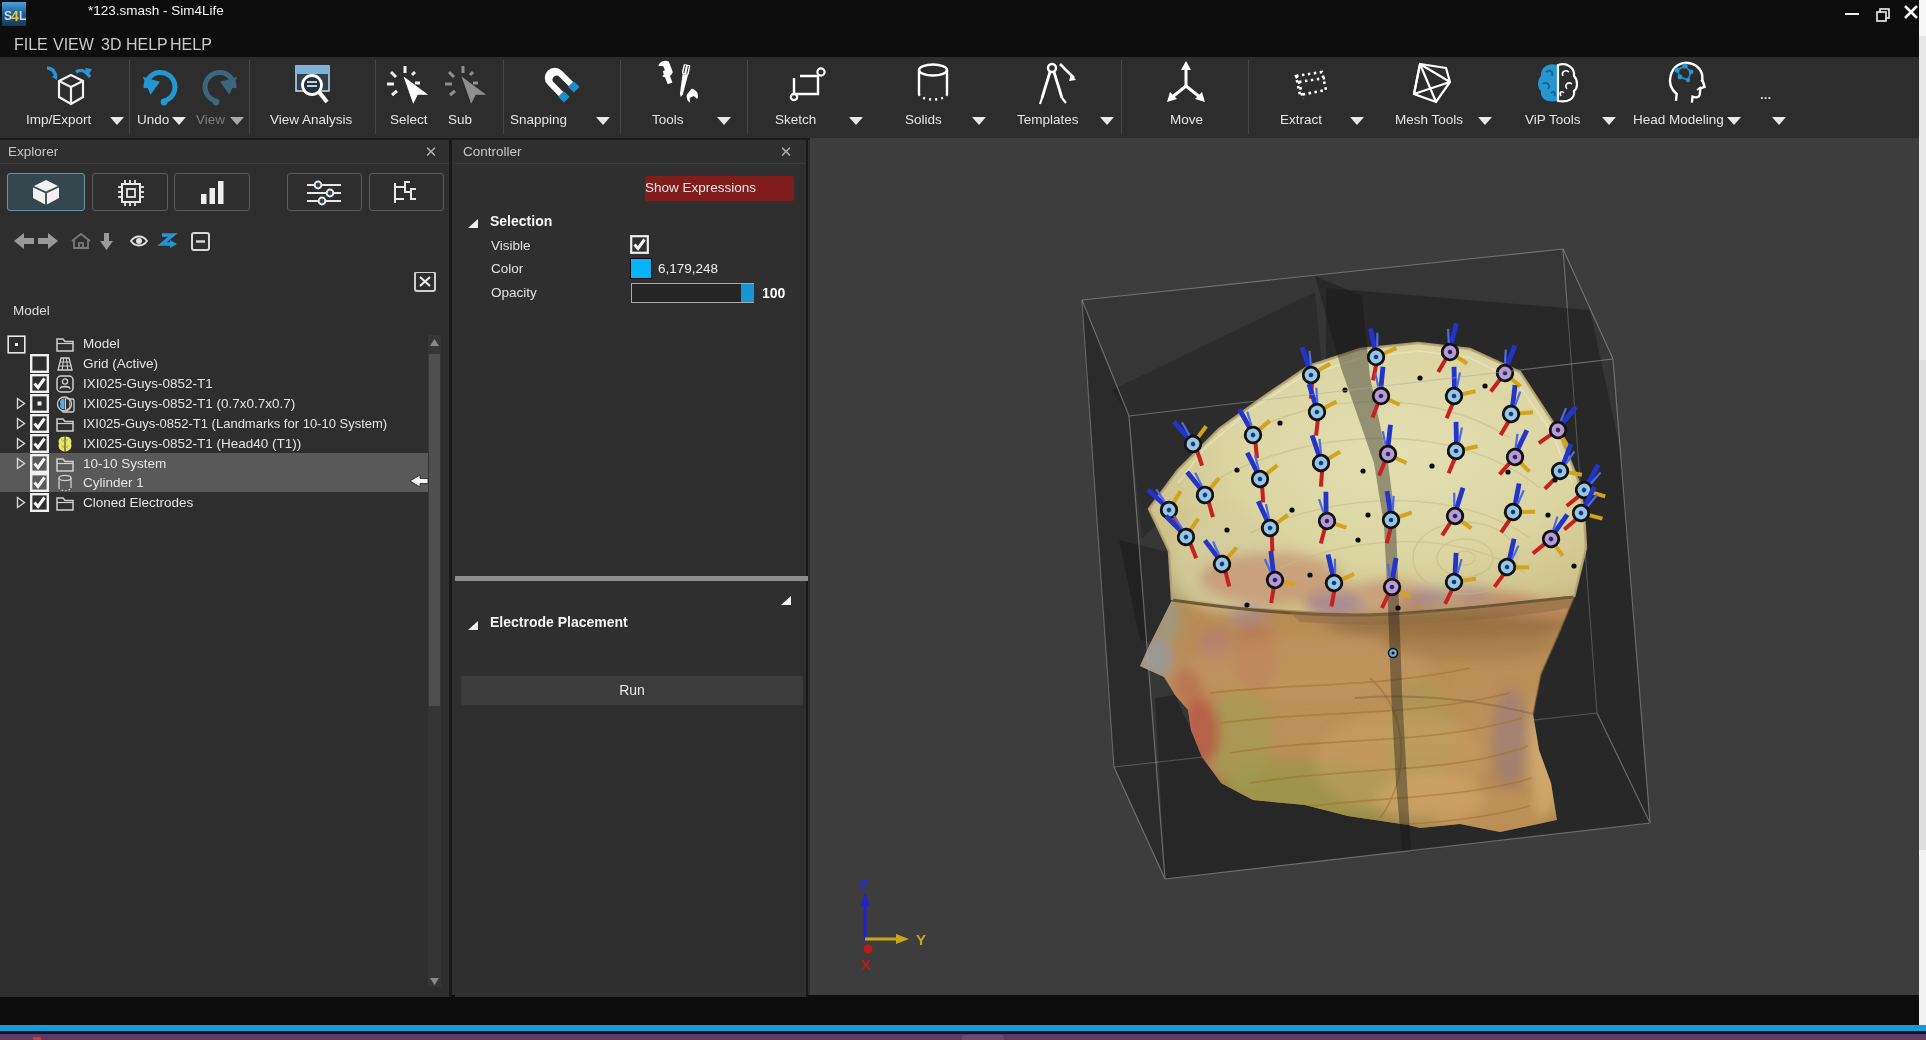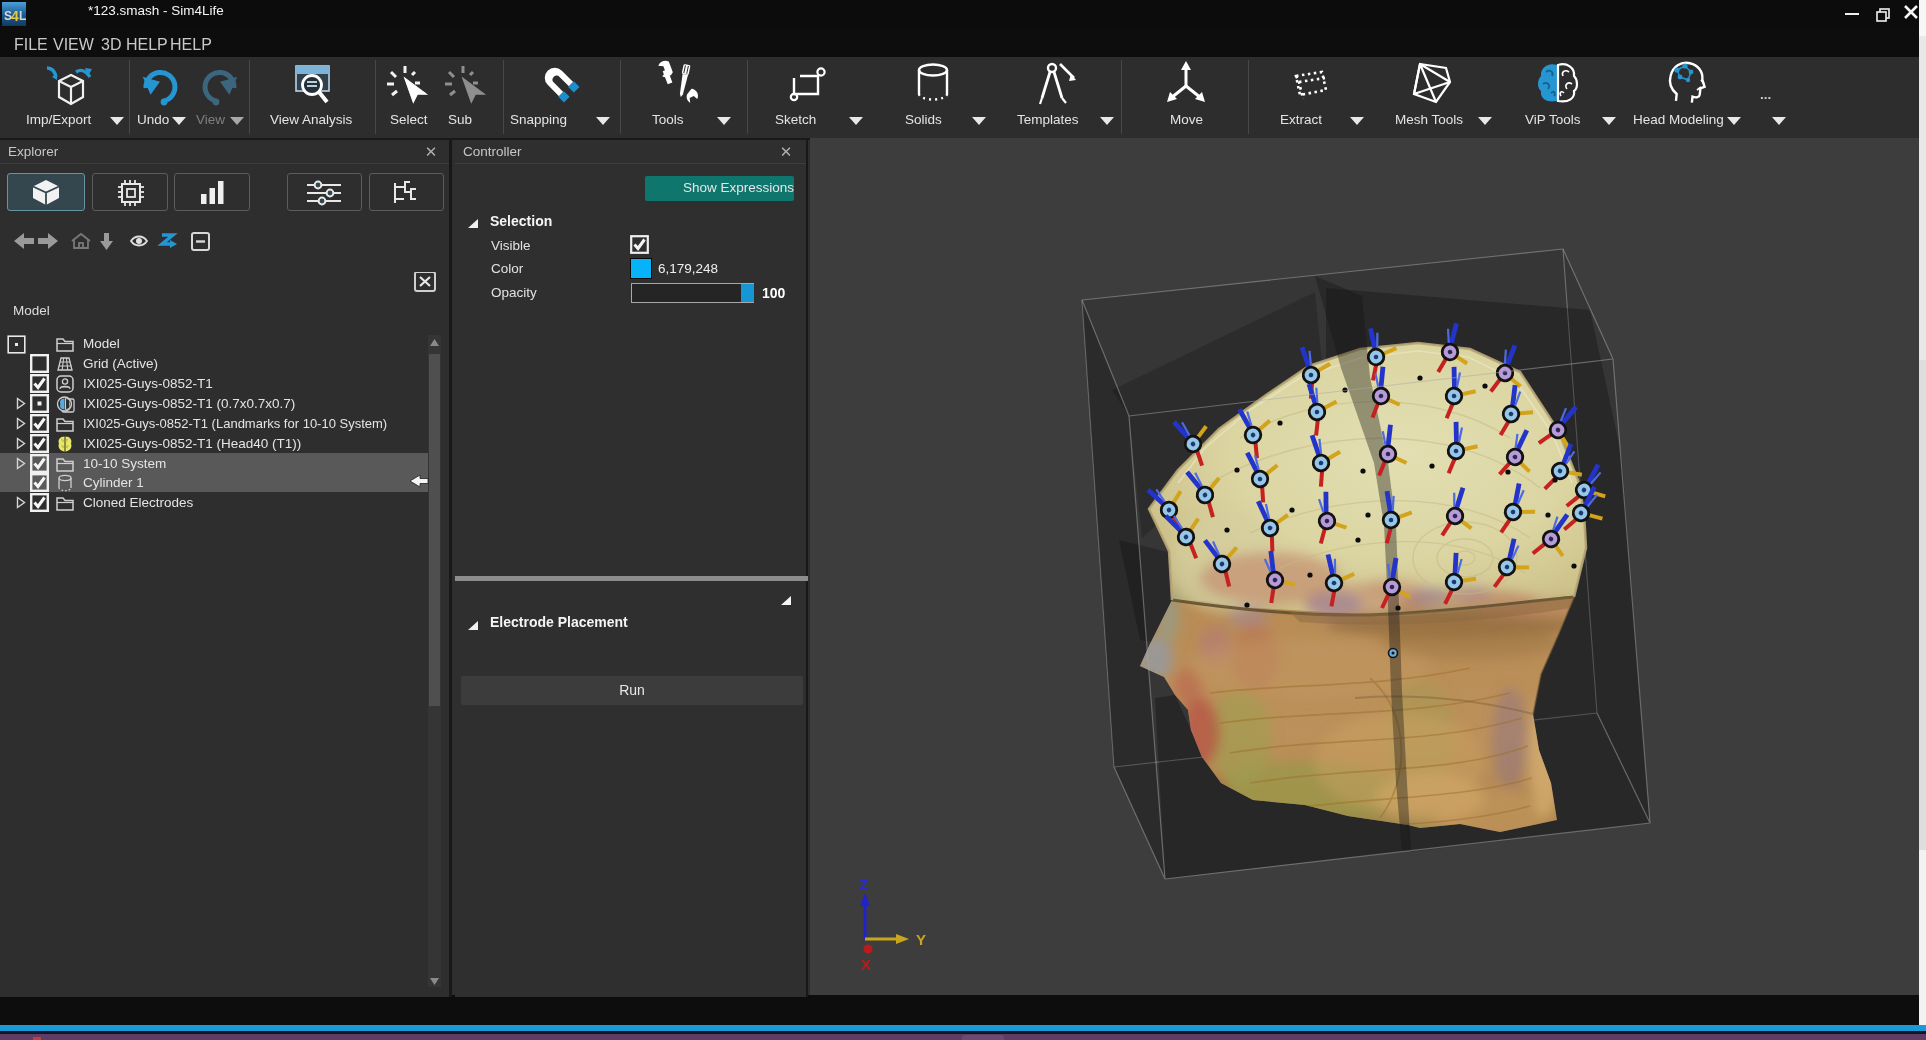--- a/index.html
+++ b/index.html
@@ -461,21 +461,21 @@
     <svg class="abs" style="left:428px;top:835px" width="13" height="12">
           <path d="M2 3 L11 3 L6.5 10 Z" fill="#8a8a8a"></path>
         </svg>
 
     <svg class="abs" style="left:408px;top:333px" width="22" height="16">
           <path d="M2 8 L12 2 L12 5.5 L20 5.5 L20 10.5 L12 10.5 L12 14 Z" fill="#f5f5f5" stroke="#222" stroke-width="0.8"></path>
         </svg>
   </div>
   <div id="controller">
     <div class="ptitle">Controller<div class="pclose" style="right:12px">✕</div></div>
-    <div class="abs" style="left:190px;top:36px;width:149px;height:25px;background:#0f766e;border-radius:2px;color:#e6e6e6;font-size:13.5px;text-align:right;padding-top:4px">Show Expressions</div>
+    <div class="abs" style="left:190px;top:36px;width:149px;height:25px;background:#7f1d1d;border-radius:2px;color:#e6e6e6;font-size:13.5px;text-align:left;padding-top:4px">Show Expressions</div>
     <svg class="abs" style="left:13px;top:79px" width="10" height="9">
           <path d="M0 9 L10 9 L10 0 Z" fill="#f0f0f0"></path>
         </svg>
     <div class="abs" style="left:35px;top:73px;color:#f5f5f5;font-size:14px;font-weight:bold">Selection</div>
     <div class="abs" style="left:36px;top:98px;color:#e2e2e2;font-size:13.5px">Visible</div>
     <svg class="abs" style="left:175px;top:95px" width="19" height="19">
           <rect x="1.2" y="1.2" width="16.6" height="16.6" fill="none" stroke="#f0f0f0" stroke-width="2.2"></rect>
           <path d="M4.5 9.5 L8 13.5 L14.5 4.5" fill="none" stroke="#f5f5f5" stroke-width="3"></path>
         </svg>
     <div class="abs" style="left:36px;top:121px;color:#e2e2e2;font-size:13.5px">Color</div>

